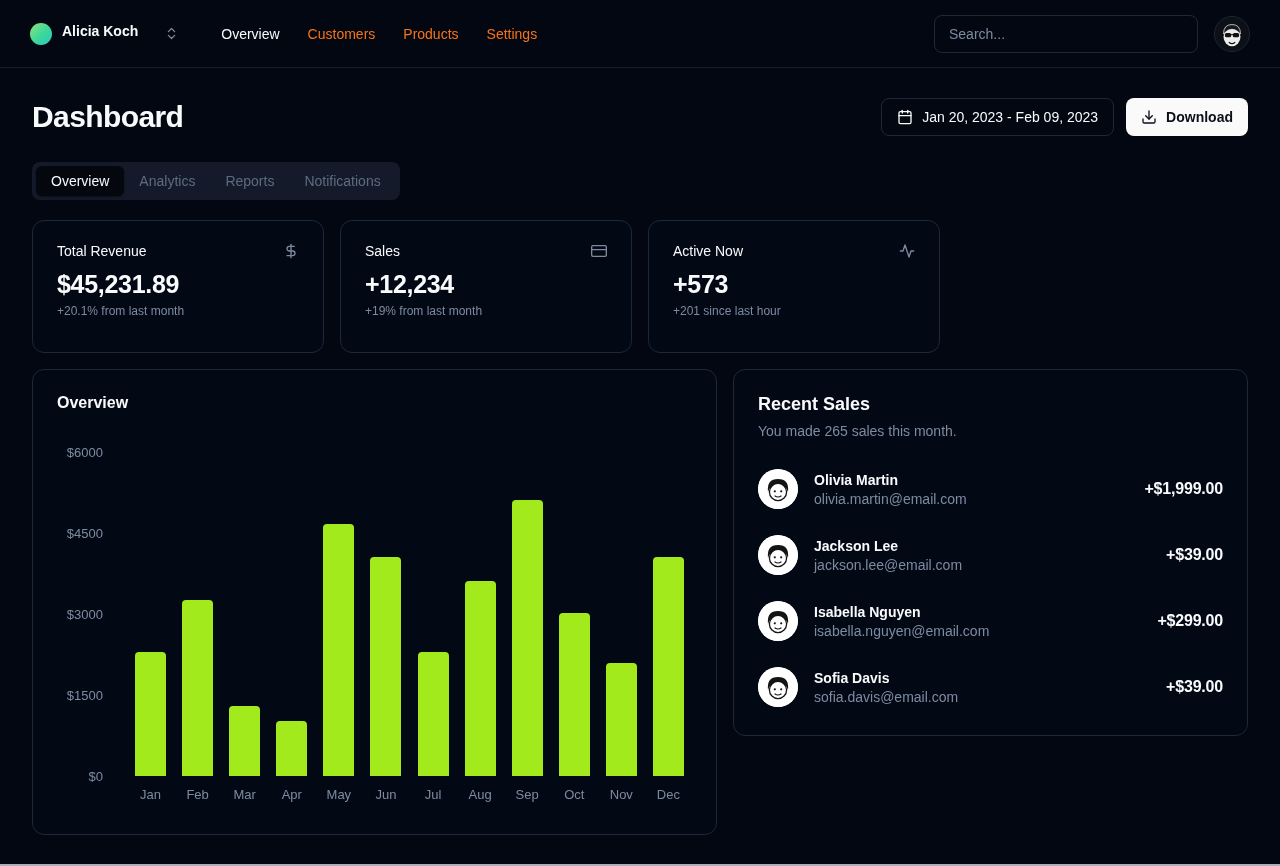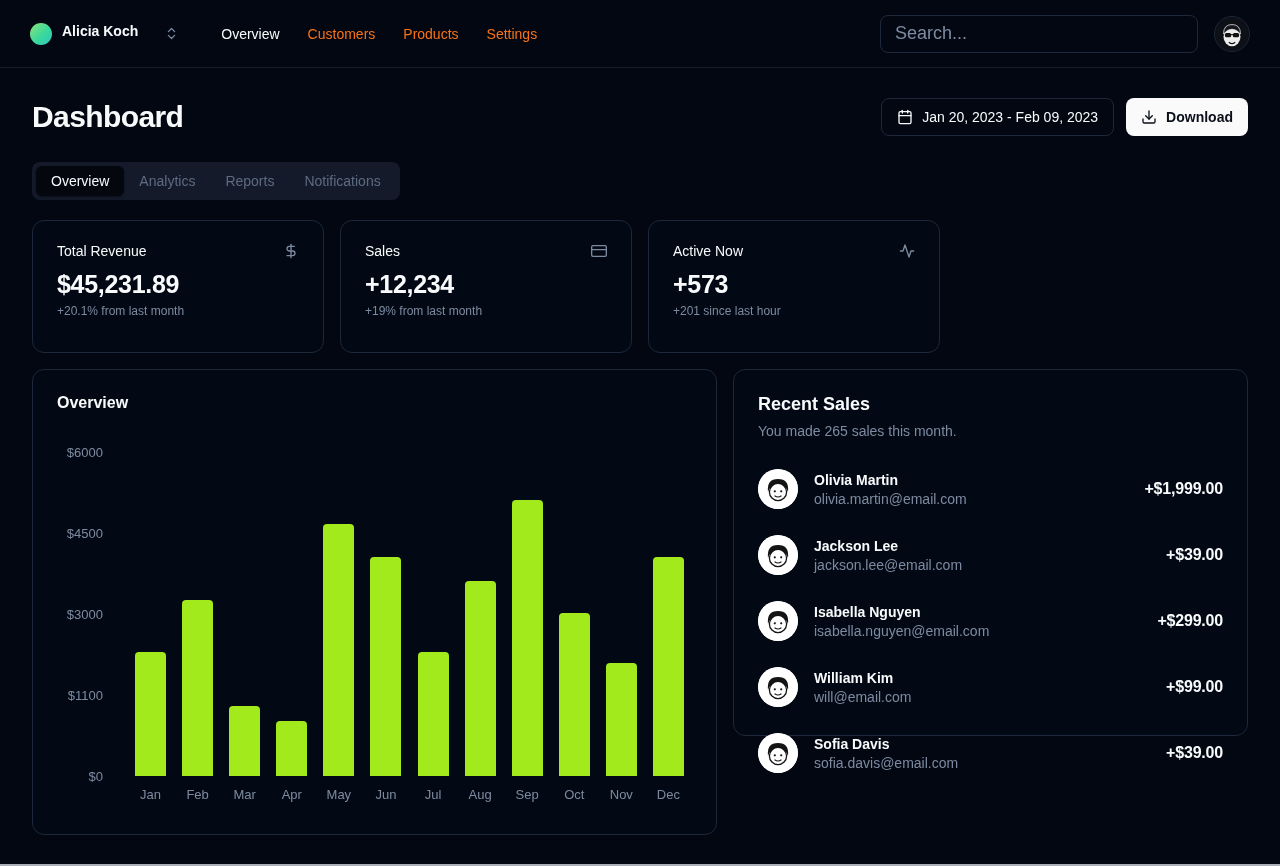--- a/index.html
+++ b/index.html
@@ -10,22 +10,22 @@
   .topnav { height:68px; border-bottom:1px solid #151c2c; display:flex; align-items:center; padding:0 30px; }
   .team-switcher { display:flex; align-items:flex-start; gap:10px; cursor:pointer; }
   .team-avatar { width:22px; height:22px; border-radius:50%;
     background:linear-gradient(135deg,#8ce27a 0%,#3ad89c 55%,#2cc7c0 100%); display:inline-block; }
   .team-name { font-size:14px; font-weight:700; }
   .chev { margin-left:26px; color:#7d8ba1; display:flex; }
   .nav-links { display:flex; gap:28px; margin-left:42px; }
   .nav-link { font-size:14px; color:#f97316; text-decoration:none; cursor:pointer; font-weight:500; }
   .nav-link.active { color:#f8fafc; }
   .nav-right { margin-left:auto; display:flex; align-items:center; gap:16px; }
-  .search-input { width:318px; height:38px; background:transparent; border:1px solid #1d283a;
-    border-radius:8px; padding:0 14px; font-size:18px; color:#f8fafc; font-family:inherit; outline:none; }
+  .search-input { width:264px; height:38px; background:transparent; border:1px solid #1d283a;
+    border-radius:8px; padding:0 14px; font-size:14px; color:#f8fafc; font-family:inherit; outline:none; }
   .search-input::placeholder { color:#7d8ba1; }
   .user-avatar { width:36px; height:36px; border-radius:50%; background:#0b0f1a; overflow:hidden;
     cursor:pointer; border:1px solid #1d283a; display:flex; align-items:center; justify-content:center; }
 
   
   main { padding:0 32px; }
   .page-header { margin-top:30px; display:flex; align-items:center; justify-content:space-between; }
   .page-title { font-size:30px; font-weight:700; letter-spacing:-0.6px; }
   .header-actions { display:flex; gap:12px; }
   .btn { display:inline-flex; align-items:center; gap:9px; height:38px; padding:0 15px;
@@ -210,21 +210,21 @@
     </div>
 
   
   <div class="grid-main">
 
     <section class="card chart-card">
       <h2 class="card-h2">Overview</h2>
       <div class="chart">
         <div class="y-axis">
             <span class="y-tick" style="bottom: 0%;">$0</span>
-            <span class="y-tick" style="bottom: 25%;">$1100</span>
+            <span class="y-tick" style="bottom: 25%;">$1500</span>
             <span class="y-tick" style="bottom: 50%;">$3000</span>
             <span class="y-tick" style="bottom: 75%;">$4500</span>
             <span class="y-tick" style="bottom: 100%;">$6000</span>
           </div>
         <div class="plot-wrap">
           <div class="plot">
               <div class="slot">
                 <div class="bar" style="height: 124px;"></div>
               </div>
               <div class="slot">
@@ -331,37 +331,20 @@
                 <path d="M17 27 q3 2 6 0" stroke="#141414" stroke-width="1.2" fill="none" stroke-linecap="round"></path>
               </svg>
             </span>
             <div class="sale-info">
               <div class="sale-name">Isabella Nguyen</div>
               <div class="sale-email">isabella.nguyen@email.com</div>
             </div>
             <div class="sale-amount">+$299.00</div>
           </div>
 
-          <div class="sale-row">
-            <span class="sale-avatar">
-              <svg width="40" height="40" viewBox="0 0 40 40">
-                <circle cx="20" cy="20" r="20" fill="#ffffff"></circle>
-                <path d="M10 23 q-1.5-13 10-13 q11.5 0 10 13 q-2.5-7.5-10-7.5 t-10 7.5 z" fill="#141414"></path>
-                <circle cx="20" cy="23" r="8.6" fill="#ffffff" stroke="#141414" stroke-width="1.3"></circle>
-                <circle cx="16.8" cy="22.3" r="1.1" fill="#141414"></circle>
-                <circle cx="23.2" cy="22.3" r="1.1" fill="#141414"></circle>
-                <path d="M17 27 q3 2 6 0" stroke="#141414" stroke-width="1.2" fill="none" stroke-linecap="round"></path>
-              </svg>
-            </span>
-            <div class="sale-info">
-              <div class="sale-name">William Kim</div>
-              <div class="sale-email">will@email.com</div>
-            </div>
-            <div class="sale-amount">+$99.00</div>
-          </div>
 
           <div class="sale-row">
             <span class="sale-avatar">
               <svg width="40" height="40" viewBox="0 0 40 40">
                 <circle cx="20" cy="20" r="20" fill="#ffffff"></circle>
                 <path d="M10 23 q-1.5-13 10-13 q11.5 0 10 13 q-2.5-7.5-10-7.5 t-10 7.5 z" fill="#141414"></path>
                 <circle cx="20" cy="23" r="8.6" fill="#ffffff" stroke="#141414" stroke-width="1.3"></circle>
                 <circle cx="16.8" cy="22.3" r="1.1" fill="#141414"></circle>
                 <circle cx="23.2" cy="22.3" r="1.1" fill="#141414"></circle>
                 <path d="M17 27 q3 2 6 0" stroke="#141414" stroke-width="1.2" fill="none" stroke-linecap="round"></path>

